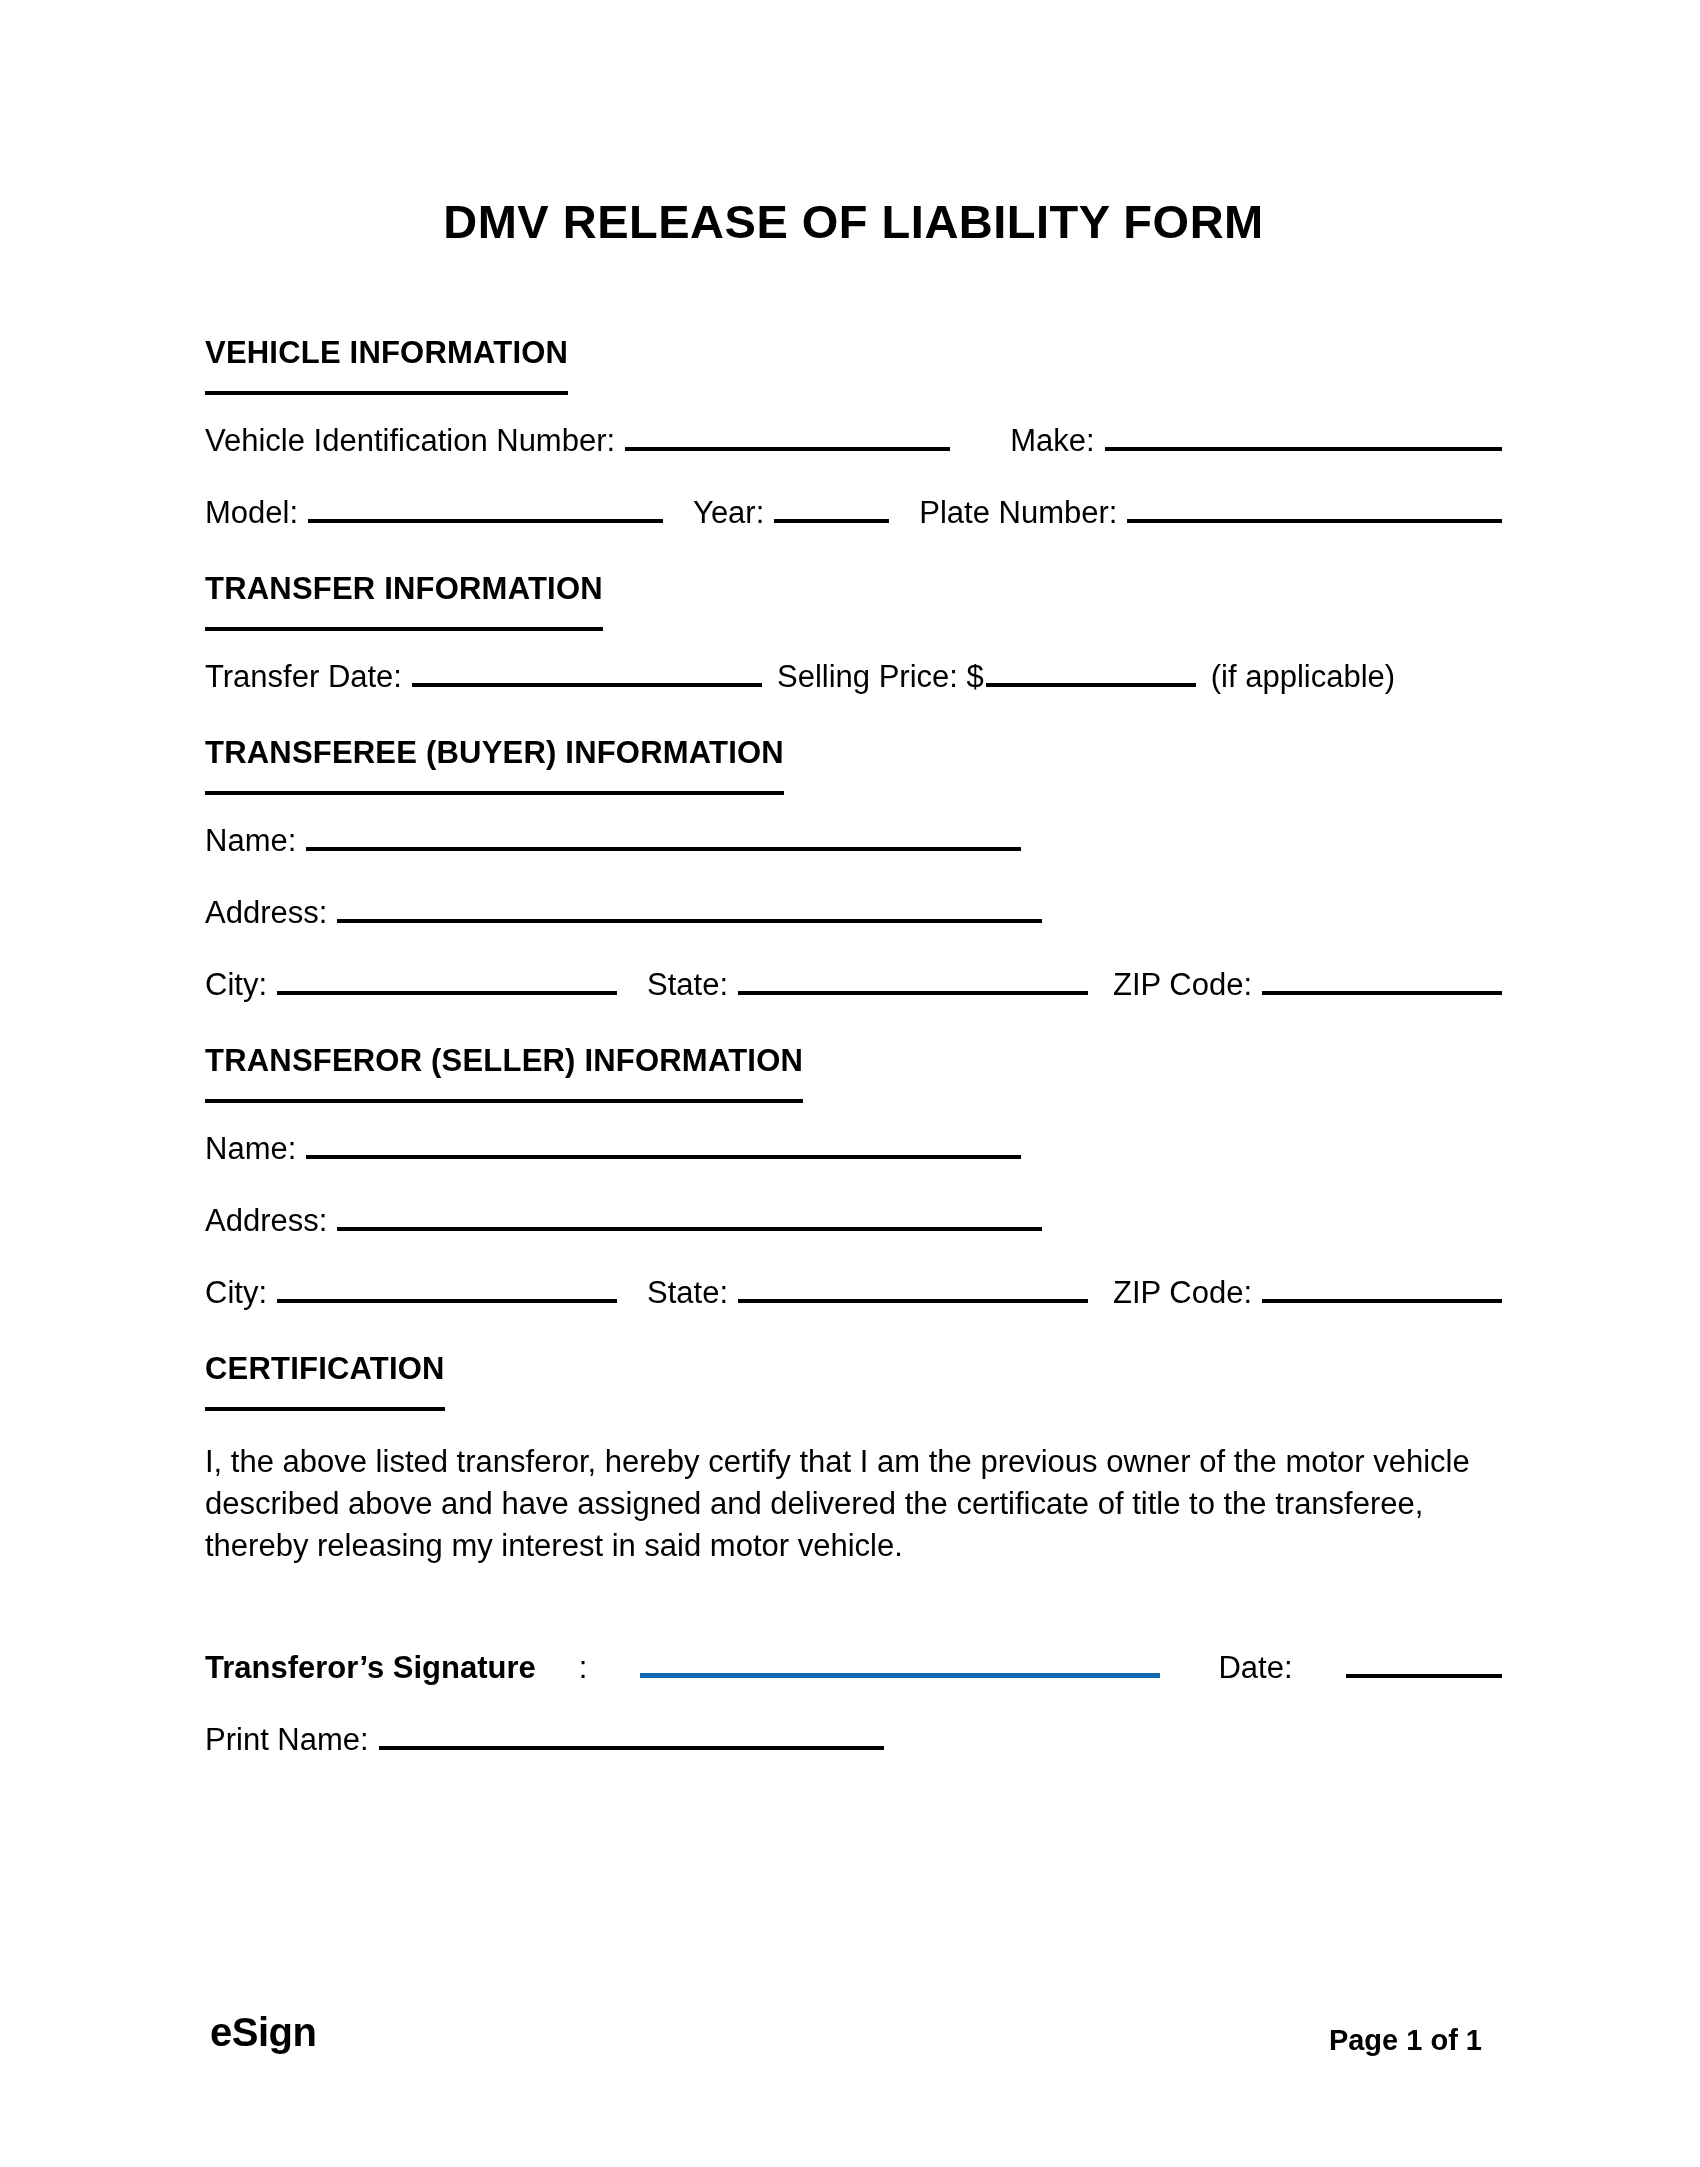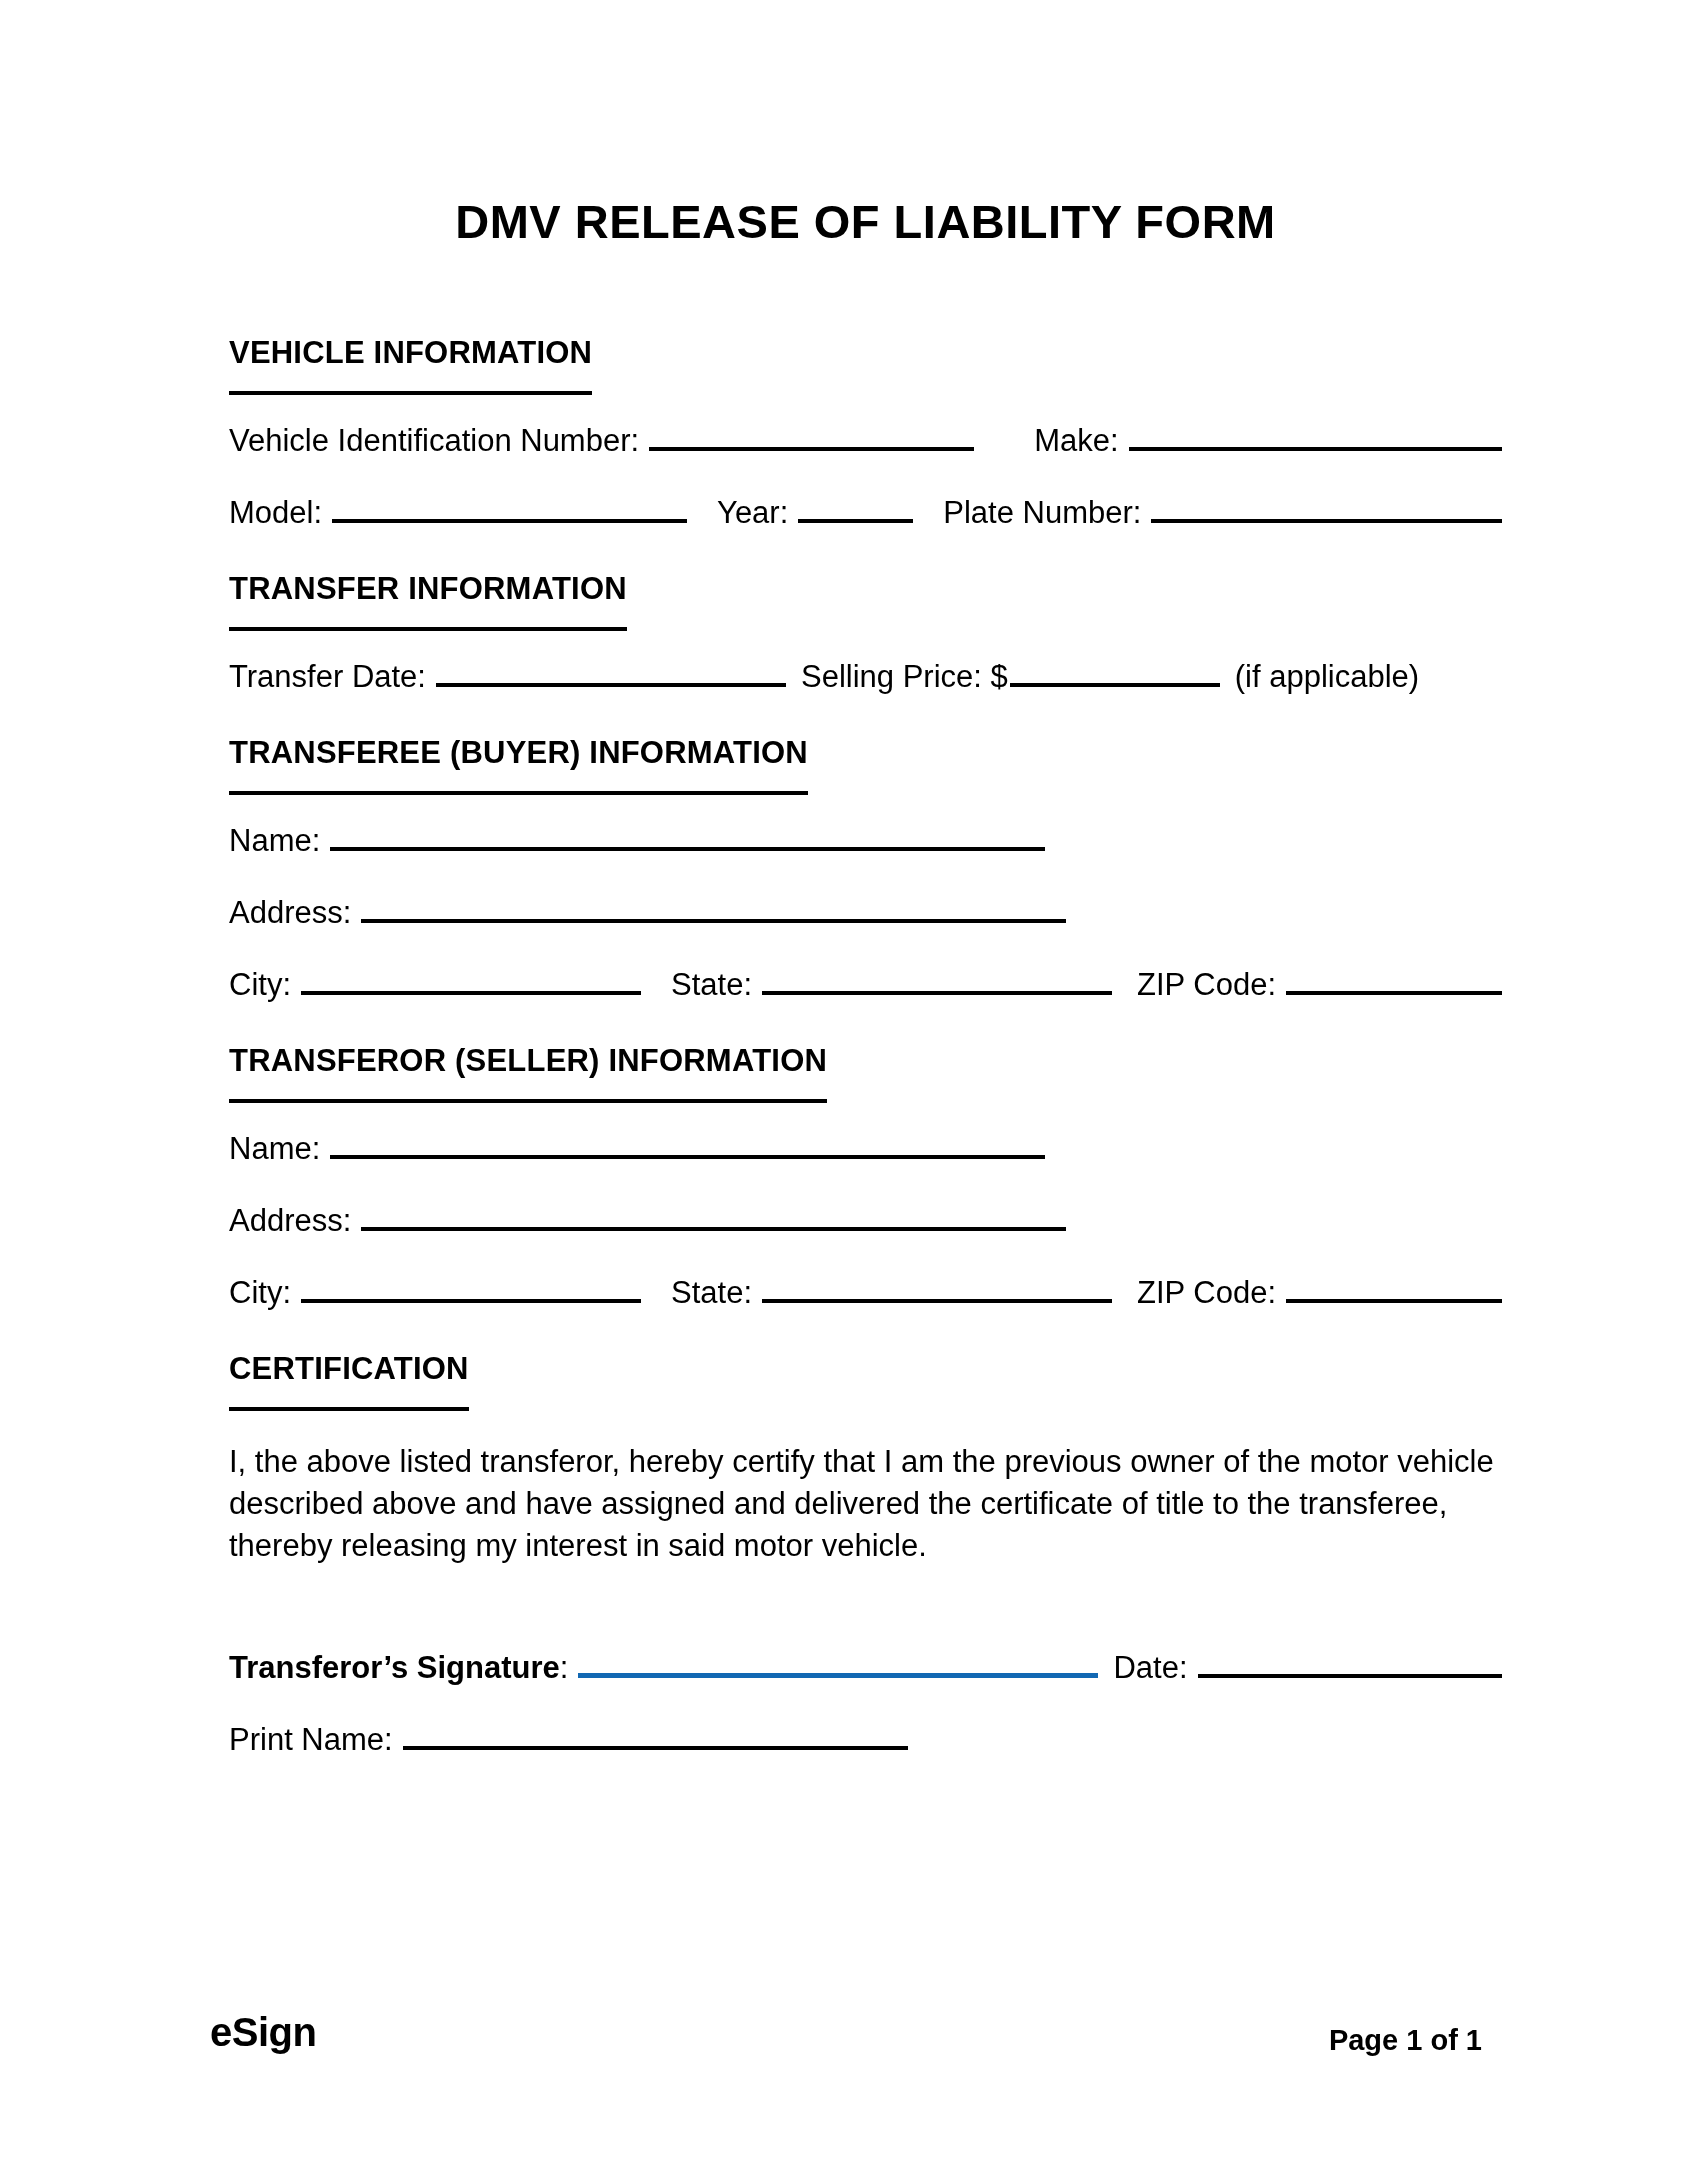--- a/index.html
+++ b/index.html
@@ -2,21 +2,21 @@
 <html style="--accent: #1268b3;"><head>
 <meta charset="utf-8">
 <style>
   html,body { margin:0; padding:0; }
   body {
     width:1700px; height:2167px;
     background:#ffffff; color:#000000;
     font-family:"Liberation Sans", sans-serif;
     position:relative; overflow:hidden;
   }
-  .doc { position:absolute; left:205px; right:198px; top:0;margin-left:24px; }
+  .doc { position:absolute; left:205px; right:198px; top:0; }
 
   h1.title {
     margin:196px 0 0 0;
     font-size:47px; line-height:52px;
     text-align:center; font-weight:bold;
     letter-spacing:0.5px;
   }
 
   .heading { margin-top:40px; }
   .heading.first { margin-top:87px; }
@@ -67,21 +67,21 @@
   .ml-zip { margin-left:25px;text-align:right; }
   .ml-make { margin-left:60px; }
   .ml-title-num { margin-left:110px; }
 
   .cert-body {
     margin-top:30px;
     font-size:31px; line-height:42px;
     max-width:1300px;
   }
 
-  .sig-row { margin-top:72px; }
+  .sig-row { margin-top:72px;gap:43px; }
   .bold-label { font-weight:bold; }
 
   .footer {
     position:absolute; left:210px; right:218px; top:2008px;
     display:flex; justify-content:space-between; align-items:center;
   }
   .brand { font-size:40px; font-weight:bold; letter-spacing:-0.5px; }
   .page-label { font-size:29px; margin-top:16px;font-weight:bold; }
 </style>
 </head>

